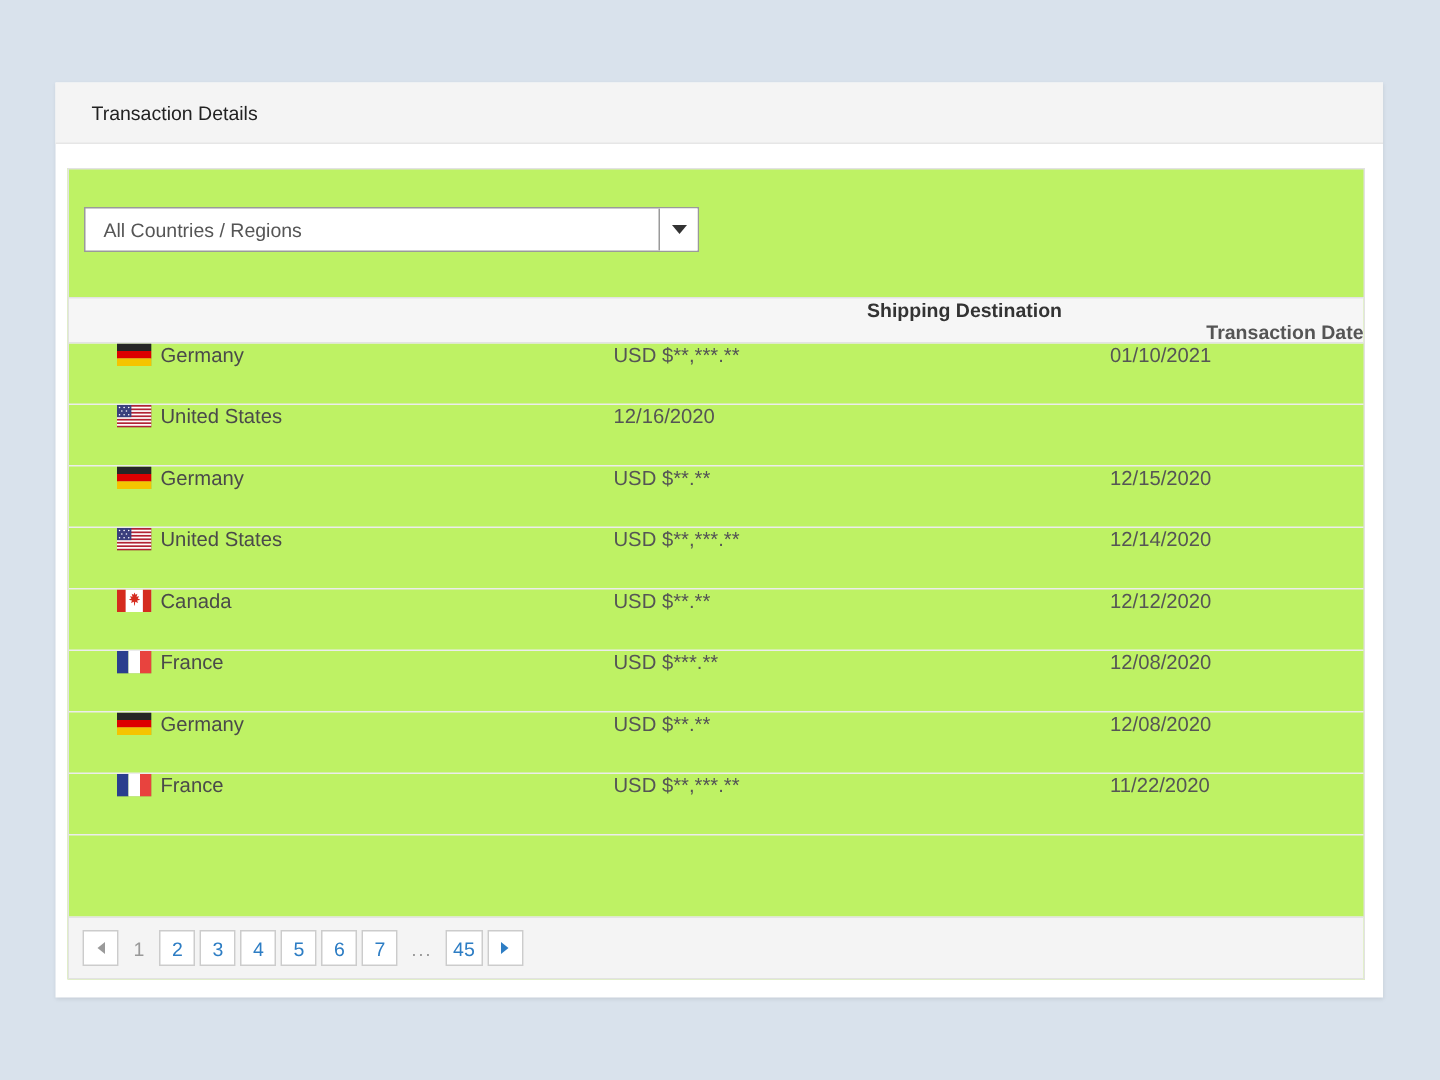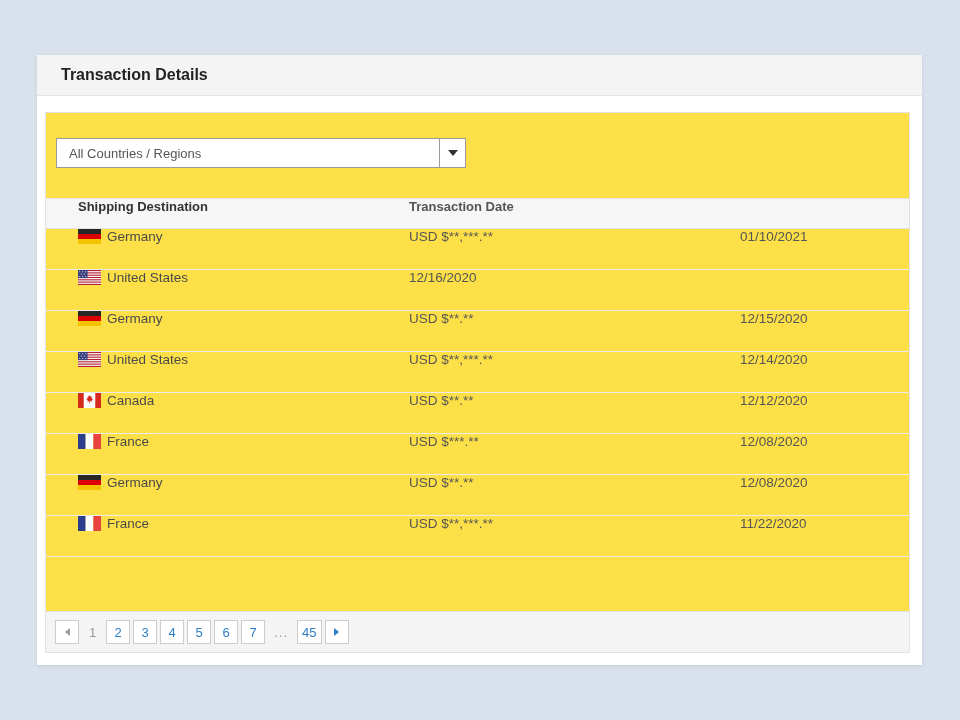--- a/index.html
+++ b/index.html
@@ -11,24 +11,24 @@
     overflow:hidden;
   }
   .card {
     position:absolute; left:37px; top:55px; width:885px; height:610px;
     background:#fff; box-shadow:0 1px 3px rgba(0,0,0,0.10);
   }
   .title-bar {
     height:41px; background:#f4f4f4; border-bottom:1px solid #e6e6e6;
     display:flex; align-items:center; padding-left:24px;
   }
-  .title-bar h1 { font-size:16px; font-weight:bold; color:#222; }
+  .title-bar h1 { font-size:13px; font-weight:normal; color:#222; }
   .inner-box {
     position:absolute; left:8px; top:57px; width:865px; height:541px;
-    border:1px solid #e2e2e2; background:#fde047;
+    border:1px solid #e2e2e2; background:#bef264;
   }
   
   .dropdown {
     position:relative; margin:25px 0 0 10px; width:410px; height:30px;
     border:1px solid #9a9a9a; background:#fff; cursor:pointer;
     display:flex; align-items:center;
   }
   .dropdown-value { font-size:13px; color:#555; padding-left:12px; }
   .dropdown-btn {
     position:absolute; right:0; top:0; width:26px; height:28px;
@@ -37,23 +37,23 @@
   }
   .caret-down {
     width:0; height:0; border-left:5px solid transparent;
     border-right:5px solid transparent; border-top:6px solid #333;
   }
   
   .summary { margin:14px 0 0 11px; font-size:13px; color:#333; }
   .summary .count { color:#2d7dc4; }
   
   .thead {
-    margin-top:30px; height:31px; display:flex; align-items:flex-start;
+    margin-top:30px; height:31px; display:flex; align-items:flex-end;
     background:#f6f6f6; border-top:1px solid #e3e3e3; border-bottom:1px solid #e3e3e3;
-    padding-left:32px; font-size:13px; font-weight:bold; color:#333;
+    padding-left:32px; font-size:13px; font-weight:bold; color:#333;flex-direction:column;
   }
   .trow {
     height:41px; display:flex; align-items:flex-start; padding-left:32px;
     border-bottom:1px solid #ececec; font-size:13.5px; color:#4a4a4a;
   }
   .cell-dest { width:331px; display:flex; align-items:center; }
   .cell-value { width:331px; color:#555; }
   .cell-date { flex:1; color:#555; }
   .flag {
     display:inline-block; width:23px; height:15px; margin-right:6px;

